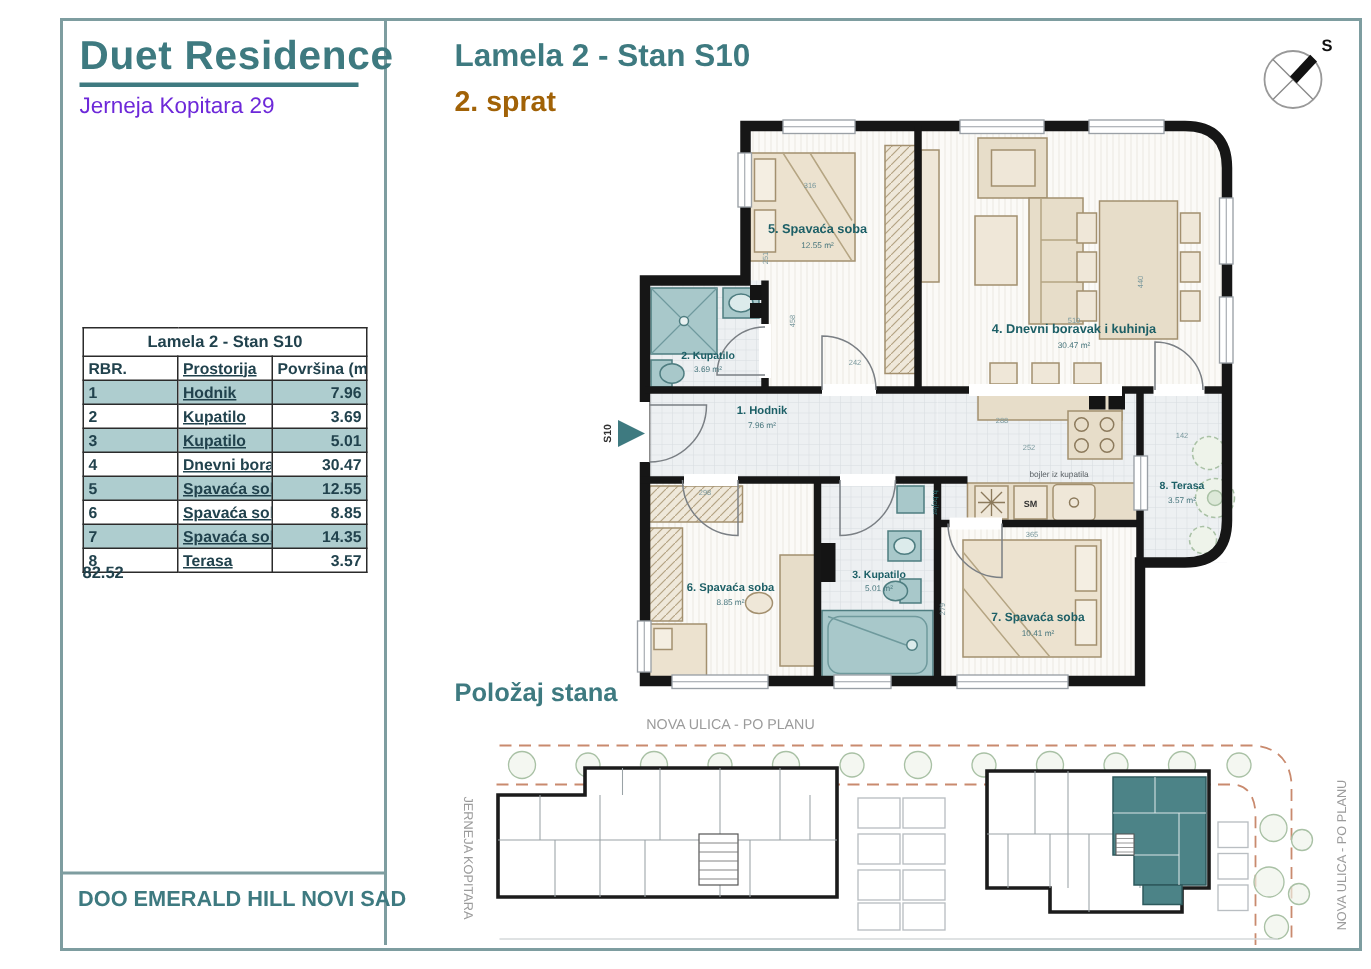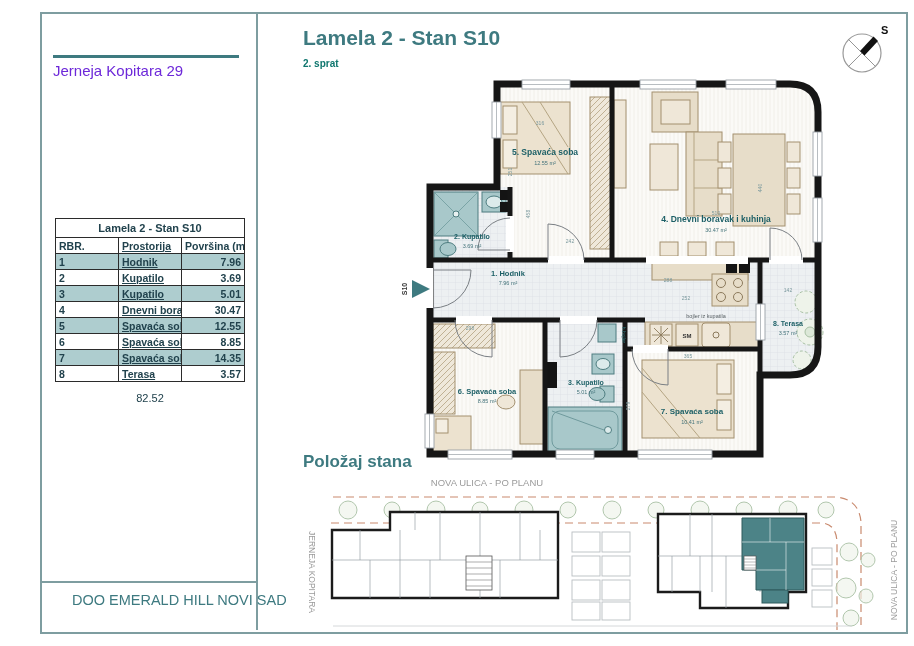--- a/index.html
+++ b/index.html
@@ -5,51 +5,52 @@
   html,body{margin:0;padding:0;background:#ffffff;}
   #page{position:relative;width:914px;height:646px;background:#fff;overflow:hidden;
         font-family:"Liberation Sans",sans-serif;}
   .abs{position:absolute;}
   #page-border{left:40px;top:12px;width:864px;height:618px;border:2px solid #7e9da0;}
   #left-divider{left:256px;top:12px;width:0;height:618px;border-left:2px solid #7e9da0;}
   #brand{left:53px;top:22px;font-size:27px;font-weight:bold;color:#3e7a80;letter-spacing:.5px;}
   #brand-underline{left:53px;top:55px;width:186px;border-top:3px solid #3e7a80;}
   #address{left:53px;top:62px;font-size:15px;color:#6d28d9;}
   #footer-line{left:40px;top:581px;width:218px;border-top:2px solid #7e9da0;}
-  #footer-company{left:52px;top:592px;font-size:14.5px;font-weight:normal;color:#3e7a80;margin-left:20px;}
+  #footer-company{left:52px;top:592px;font-size:14.5px;font-weight:bold;color:#3e7a80;}
   #main-title{left:303px;top:26px;font-size:21px;font-weight:bold;color:#3e7a80;}
-  #floor-label{left:303px;top:58px;font-size:10px;font-weight:bold;color:#0f766e;}
+  #floor-label{left:303px;top:58px;font-size:19px;font-weight:bold;color:#a16207;}
   #site-heading{left:303px;top:452px;font-size:17px;font-weight:bold;color:#3e7a80;text-align:right;}
   
   #area-table-wrap{left:55px;top:218px;width:190px;}
   table.areas{border-collapse:collapse;width:190px;table-layout:fixed;}
   table.areas td,table.areas th{border:1px solid #2b2b2b;font-size:10.5px;font-weight:bold;
       color:#21424d;padding:1px 3px;height:13px;overflow:hidden;white-space:nowrap;}
   table.areas .ttl{text-align:center;font-size:11px;height:16px;}
   table.areas .num{width:24px;margin-left:35px;}
   table.areas .room{width:102px;text-decoration:underline;}
   table.areas .ar{width:52px;text-align:right;}
   tr.hl td{background:#aecdcf;}
-  #table-total{left:55px;top:392px;width:190px;text-align:center;font-size:11px;
-      font-weight:normal;color:#21424d;}
+  #table-total{left:55px;top:376px;width:190px;text-align:left;font-size:11px;
+      font-weight:bold;color:#21424d;}
   #compass{left:836px;top:20px;}
   #plan-svg{left:395px;top:70px;}
   #site-svg{left:295px;top:468px;}
   svg text{font-family:"Liberation Sans",sans-serif;}
   .room-name{font-weight:bold;fill:#1c5f66;}
   .room-area{fill:#46757c;}
   .dim{fill:#79989d;}
 </style>
 </head>
 <body>
 
 <div id="page">
   <div class="abs" id="page-border"></div>
   <div class="abs" id="left-divider"></div>
 
+  <div class="abs" id="brand">Duet Residence</div>
   <div class="abs" id="brand-underline"></div>
   <div class="abs" id="address">Jerneja Kopitara 29</div>
 
   <div class="abs" id="area-table-wrap">
     <table class="areas">
       <tbody>
           <tr>
             <td class="ttl" colspan="3">Lamela 2 - Stan S10</td>
           </tr>
       <tr>

